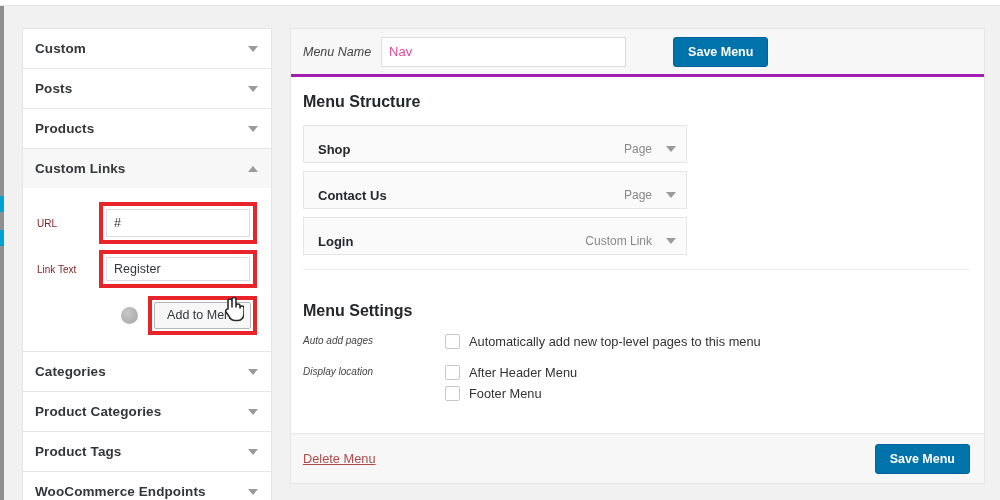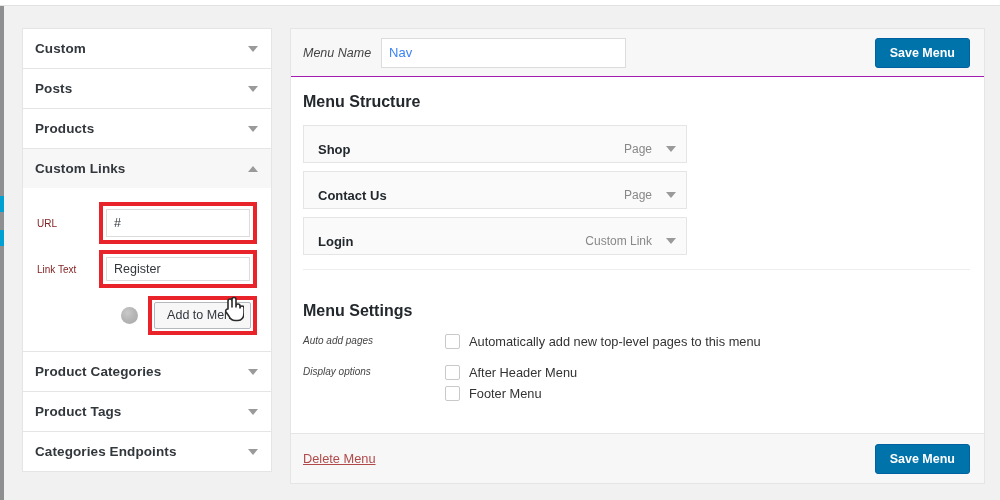--- a/index.html
+++ b/index.html
@@ -154,55 +154,56 @@
   
   .main {
     position: absolute;
     left: 290px; top: 28px;
     width: 695px;
     background: #ffffff;
     border: 1px solid #e5e5e5;
   }
   .main-header {
     background: #f7f7f7;
-    border-bottom: 1px solid #a21caf;
+    border-bottom: 3px solid #a21caf;
     height: 48px;
     display: flex;
     align-items: center;
     padding: 0 14px 0 12px;
-    justify-content: space-between;
+    justify-content: flex-start;
   }
   .menu-name-wrap { display: flex; align-items: center; }
   .menu-name-label {
     font-size: 12.5px;
     font-style: italic;
     color: #444;
     margin-right: 10px;
   }
   .menu-name-input {
     width: 245px; height: 30px;
     border: 1px solid #dcdcdc;
     background: #fff;
     font-family: "Liberation Sans", sans-serif;
     font-size: 13px;
-    color: #3b82f6;
+    color: #ec4899;
     padding: 0 7px;
     outline: none;
   }
   .btn-primary {
     background: #0073aa;
     border: 1px solid #0062a0;
     color: #ffffff;
     font-family: "Liberation Sans", sans-serif;
     font-size: 12.5px;
     font-weight: bold;
     padding: 7px 14px;
     border-radius: 3px;
     cursor: pointer;
     white-space: nowrap;
+    margin-left: 47px;
   }
 
   .main-body { padding: 16px 14px 0 12px; }
   .section-title {
     font-size: 16px;
     font-weight: bold;
     color: #23282d;
     margin: 0 0 14px 0;
   }
   .section-desc {
@@ -350,38 +351,44 @@
         <div class="add-row">
           <span class="spinner"></span>
           <div class="hl-btn">
             <button class="btn-secondary">Add to Menu</button>
           </div>
         </div>
 
       </div>
     </div>
 
+    <div class="panel">
+      <div class="accordion-header">
+        <span class="accordion-title">Categories</span>
+        <span class="caret down"></span>
+      </div>
+    </div>
 
     <div class="panel">
       <div class="accordion-header">
         <span class="accordion-title">Product Categories</span>
         <span class="caret down"></span>
       </div>
     </div>
 
     <div class="panel">
       <div class="accordion-header">
         <span class="accordion-title">Product Tags</span>
         <span class="caret down"></span>
       </div>
     </div>
 
     <div class="panel">
       <div class="accordion-header">
-        <span class="accordion-title">Categories Endpoints</span>
+        <span class="accordion-title">WooCommerce Endpoints</span>
         <span class="caret down"></span>
       </div>
     </div>
 
   </div>
 
   <div class="cursor">
     <svg width="22" height="26" viewBox="0 0 22 26">
       <path d="M6 13 V5 a2 2 0 0 1 4 0 v6 V3.5 a2 2 0 0 1 4 0 V11 v-1 a2 2 0 0 1 4 0 v2 a2 2 0 0 1 4 0 v5
                c0 4 -2.2 7.5 -6 7.5 h-3 c-3 0 -4.6 -1.6 -6 -4.2 L4 16 a2 2 0 0 1 2 -3 z" fill="#ffffff" stroke="#2b2b2b" stroke-width="1.6" stroke-linejoin="round"></path>
@@ -436,21 +443,21 @@
           <span class="setting-label">Auto add pages</span>
           <div class="setting-col">
             <div class="checkline">
               <span class="checkbox"></span>
               <span class="checklabel">Automatically add new top-level pages to this menu</span>
             </div>
           </div>
         </div>
 
         <div class="setting-row">
-          <span class="setting-label">Display options</span>
+          <span class="setting-label">Display location</span>
           <div class="setting-col">
             <div class="checkline">
               <span class="checkbox"></span>
               <span class="checklabel">After Header Menu</span>
             </div>
             <div class="checkline">
               <span class="checkbox"></span>
               <span class="checklabel">Footer Menu</span>
             </div>
           </div>

